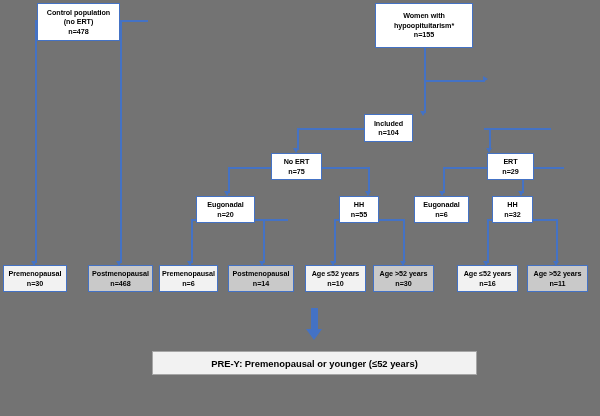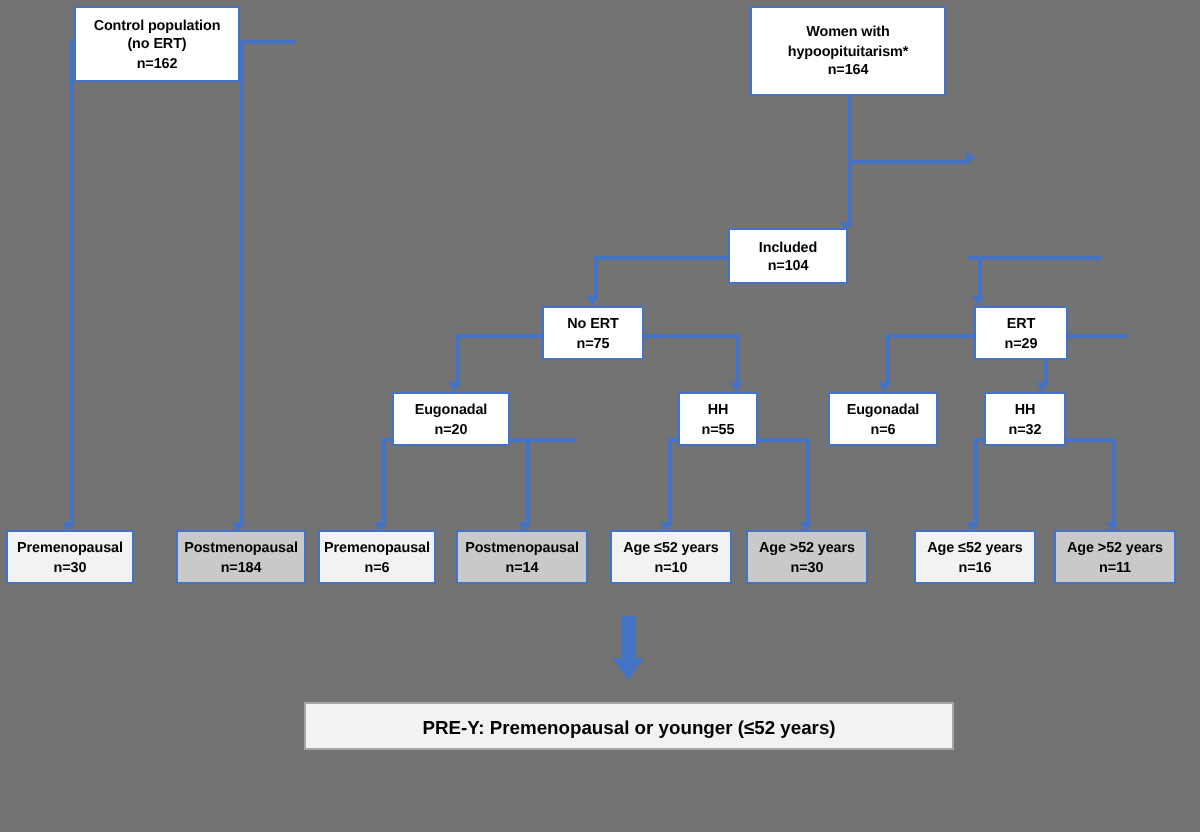--- a/index.html
+++ b/index.html
@@ -167,31 +167,31 @@
   <div class="arrow" style="left:552.8px; top:261px;"></div>
 
   <div class="bigarrow" style="left:306px; top:308px; width:17px; height:33px;">
     <div class="stem"></div>
     <div class="head"></div>
   </div>
 
   <div class="node" style="left:37px; top:3px; width:83px; height:38px;">
     <span class="ln">Control population</span>
     <span class="ln">(no ERT)</span>
-    <span class="ln">n=162</span>
+    <span class="ln">n=478</span>
   </div>
 
   <div class="node" style="left:375px; top:3px; width:98px; height:45px;">
     <span class="ln">Women with</span>
     <span class="ln">hypoopituitarism*</span>
-    <span class="ln">n=164</span>
-  </div>
-
-
-  <div class="node" style="left:364px; top:114px; width:60px; height:28px;">
+    <span class="ln">n=155</span>
+  </div>
+
+
+  <div class="node" style="left:364px; top:114px; width:49px; height:28px;">
     <span class="ln">Included</span>
     <span class="ln">n=104</span>
   </div>
 
   <div class="node" style="left:271px; top:153px; width:51px; height:27px;">
     <span class="ln">No ERT</span>
     <span class="ln">n=75</span>
   </div>
 
   <div class="node" style="left:487px; top:153px; width:47px; height:27px;justify-content:center;">
@@ -219,21 +219,21 @@
     <span class="ln">n=32</span>
   </div>
 
   <div class="node light" style="left:3px; top:265px; width:64px; height:27px;">
     <span class="ln">Premenopausal</span>
     <span class="ln">n=30</span>
   </div>
 
   <div class="node shaded" style="left:88px; top:265px; width:65px; height:27px;">
     <span class="ln">Postmenopausal</span>
-    <span class="ln">n=184</span>
+    <span class="ln">n=468</span>
   </div>
 
   <div class="node light" style="left:159px; top:265px; width:59px; height:27px;">
     <span class="ln">Premenopausal</span>
     <span class="ln">n=6</span>
   </div>
 
   <div class="node shaded" style="left:228px; top:265px; width:66px; height:27px;">
     <span class="ln">Postmenopausal</span>
     <span class="ln">n=14</span>

